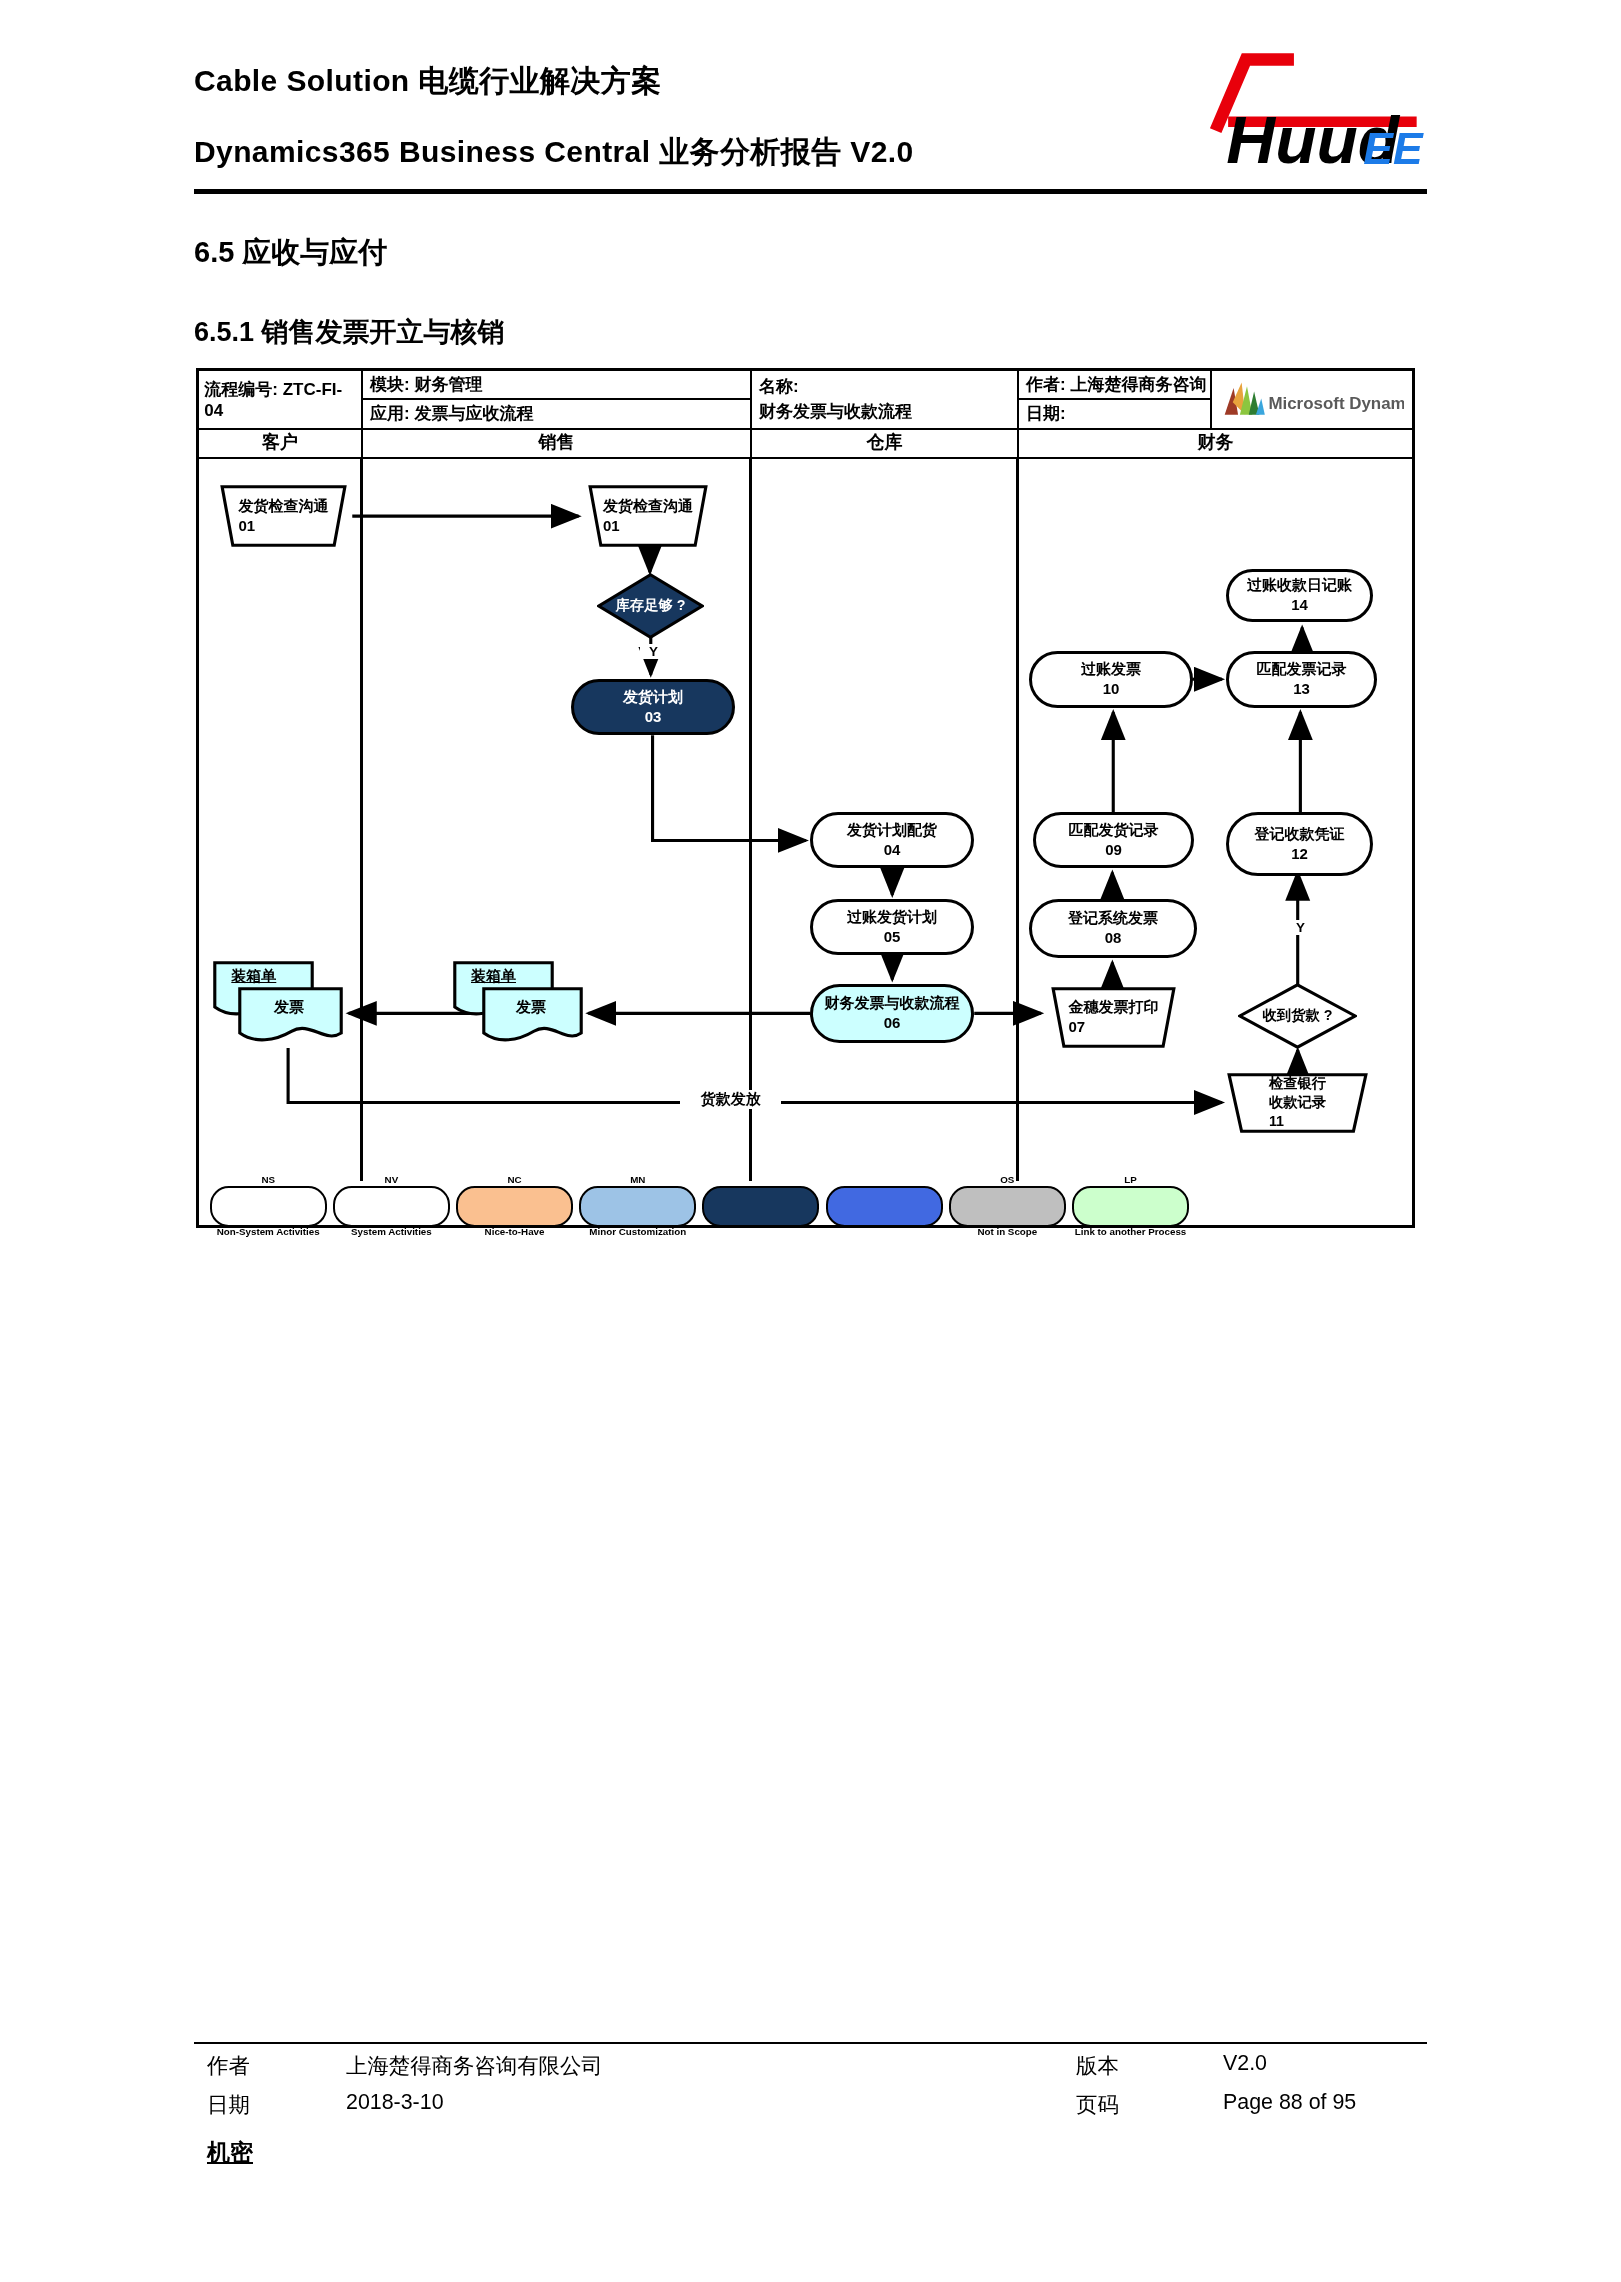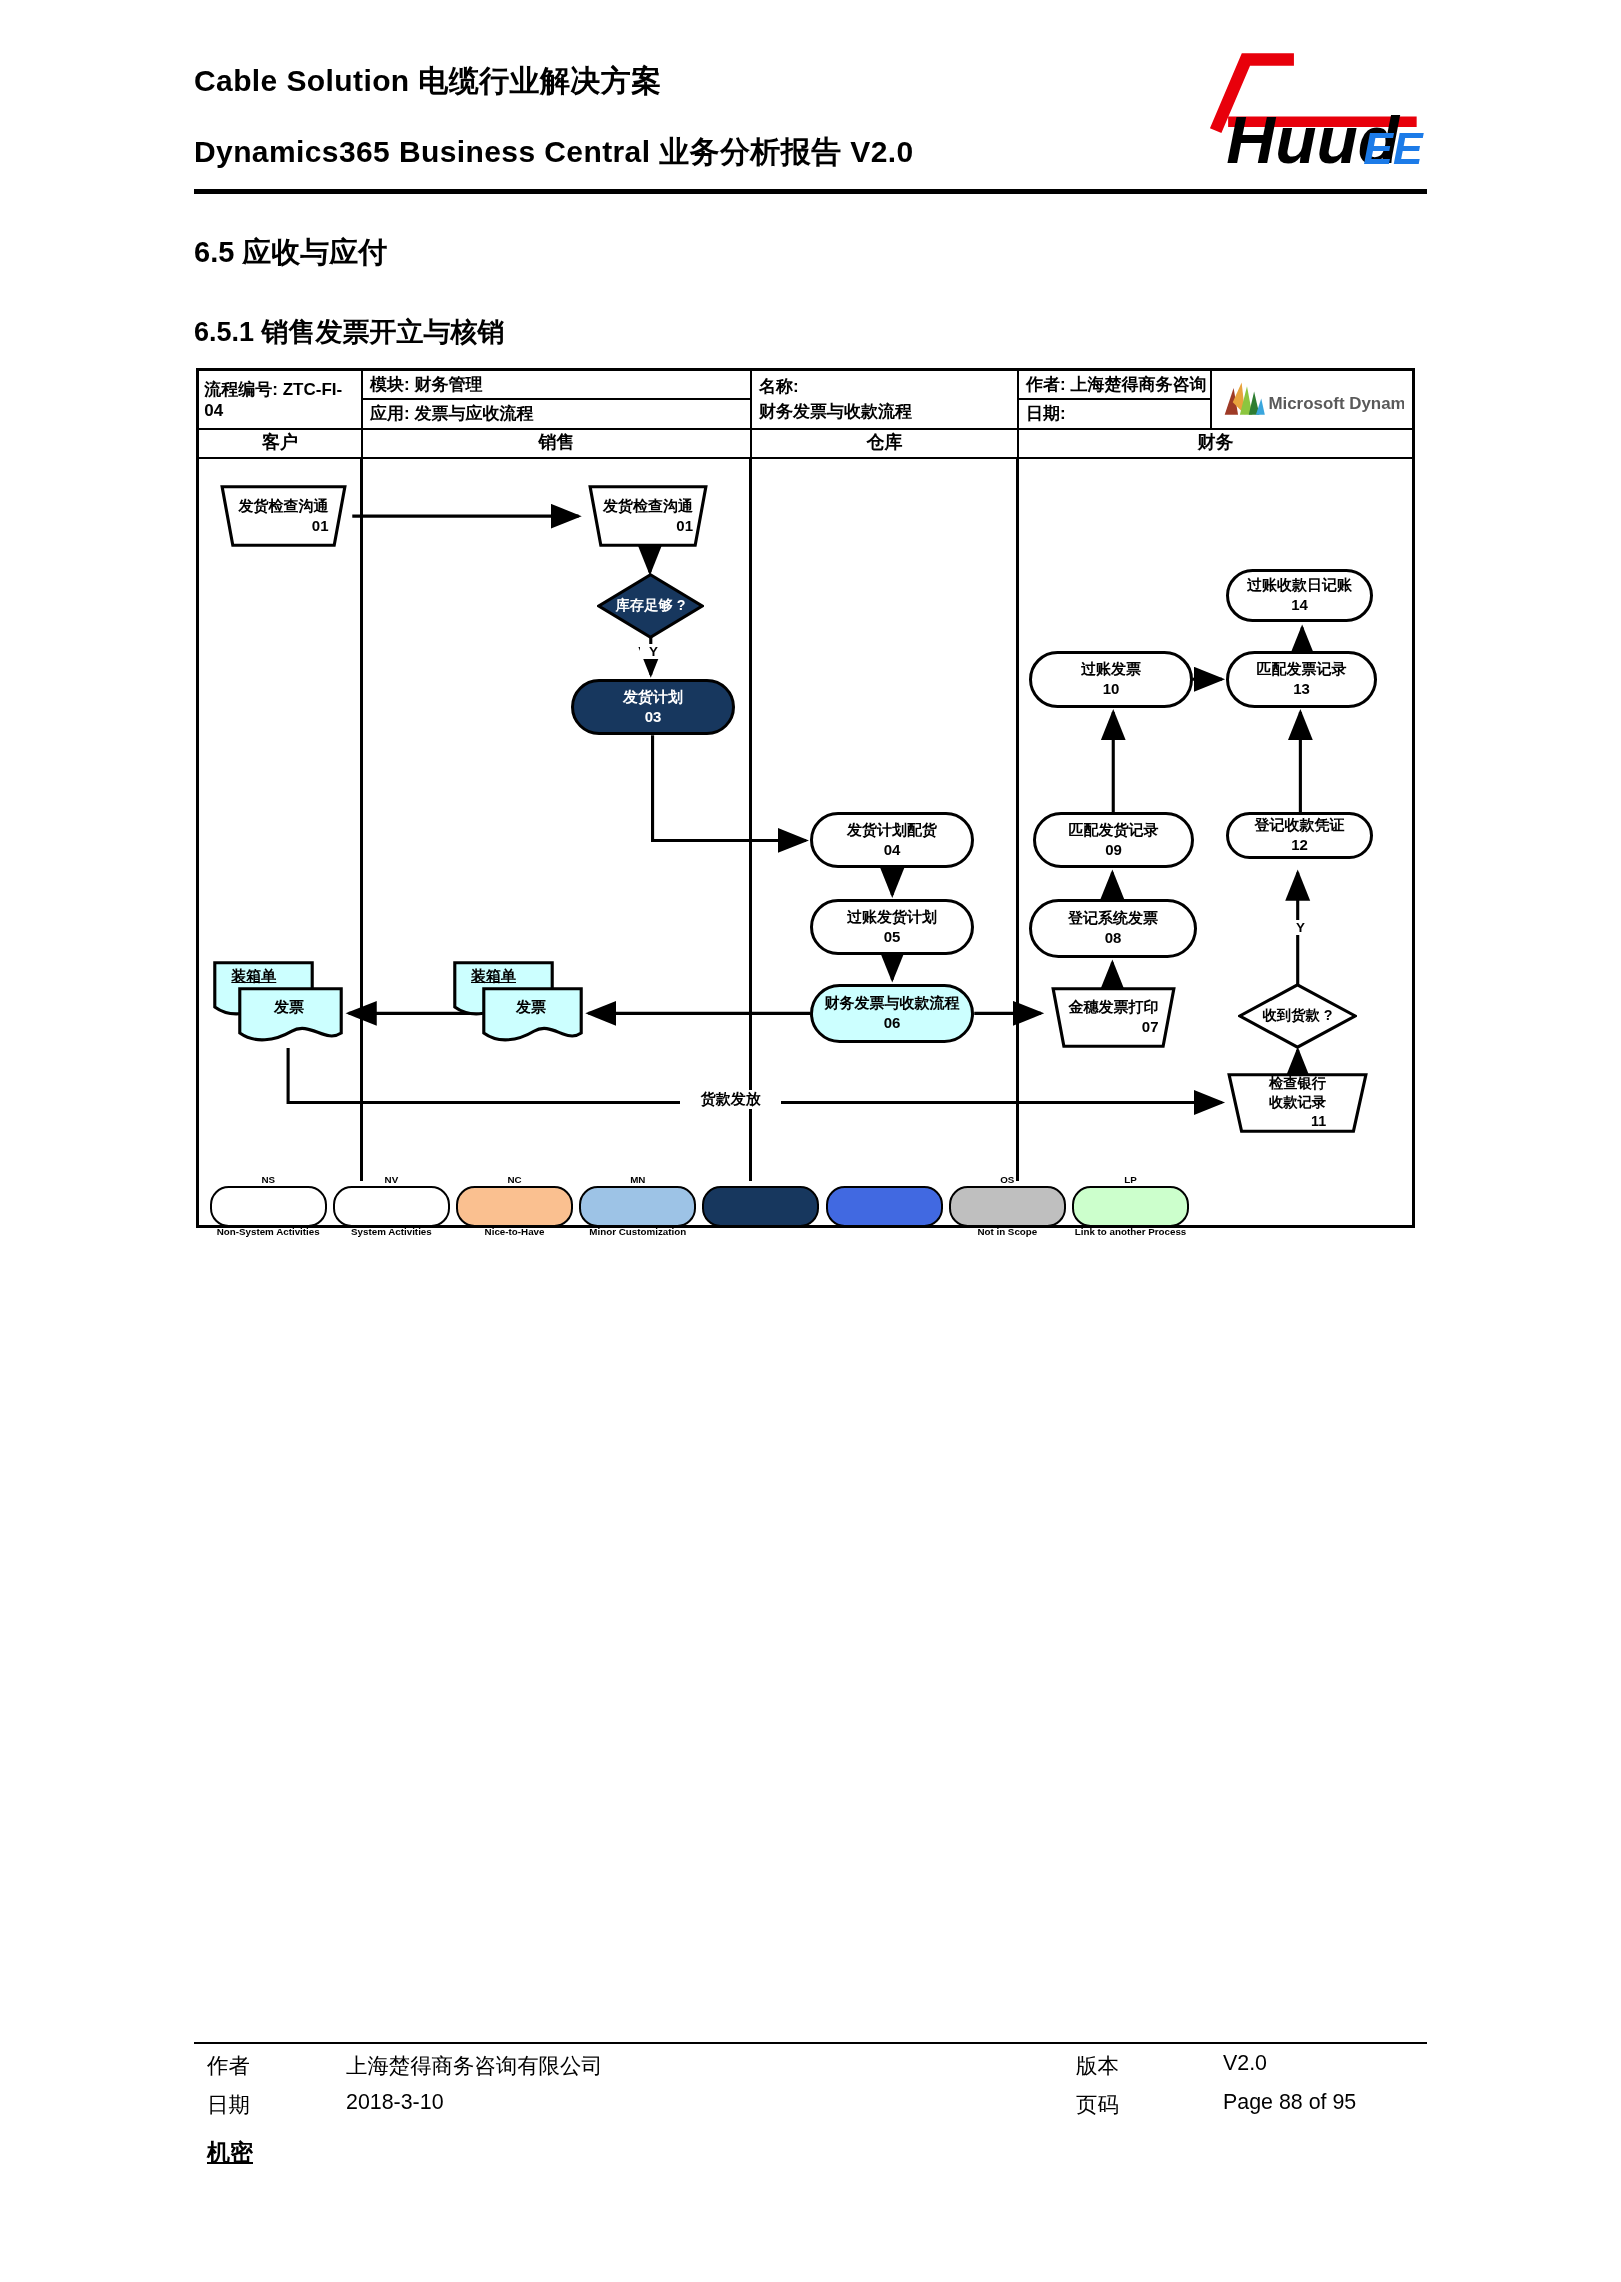--- a/index.html
+++ b/index.html
@@ -28,21 +28,21 @@
   .fc-lanehead{height:28.5px;border-bottom:2.7px solid #000;font-family:Liberation Mono, monospace;}
   .lane-h{box-sizing:border-box;font-weight:bold;font-size:18px;text-align:center;line-height:27px;}
   .lh1{width:164px;border-right:2.7px solid #000;}
   .lh2{width:389px;border-right:2.7px solid #000;}
   .lh3{width:267px;border-right:2.7px solid #000;}
   .lh4{flex:1;}
   .fc-body{position:relative;height:722px;}
   .lane-line{position:absolute;top:0;width:2.7px;height:722px;background:#000;}
   
   .node{position:absolute;box-sizing:border-box;display:flex;flex-direction:column;
-        align-items:center;justify-content:center;text-align:right;
+        align-items:center;justify-content:center;text-align:left;
         font-weight:bold;font-size:15px;line-height:19.6px;}
   .pill{border:3.6px solid #000;border-radius:32px;background:#fff;}
   .shape{border:none;}
   .shape svg{position:absolute;left:0;top:0;width:100%;height:100%;}
   .shape .ntext{position:relative;z-index:2;}
   .edge-label{position:absolute;background:#fff;font-weight:bold;text-align:center;padding:0 2.7px;}
   .doc-label{position:absolute;z-index:3;font-weight:bold;font-size:15px;}
   .u{text-decoration:underline;}
   
   .legend{position:absolute;left:0;top:722px;width:100%;height:51px;display:flex;
@@ -246,21 +246,21 @@
       <div class="node pill" style="left:1027px;top:192px;width:151px;height:57px;z-index:2">
         <div>匹配发票记录</div>
         <div>13</div>
       </div>
 
       <div class="node pill" style="left:1027px;top:110px;width:147px;height:53px;z-index:2">
         <div>过账收款日记账</div>
         <div>14</div>
       </div>
 
-      <div class="node pill" style="left:1027px;top:353px;width:147px;height:47px;z-index:2">
+      <div class="node pill" style="left:1027px;top:353px;width:147px;height:64px;z-index:2">
         <div>登记收款凭证</div>
         <div>12</div>
       </div>
 
       <div class="edge-label" style="left:1088px;top:461px;width:21.4px;font-size:13.4px;z-index:2">Y</div>
 
       <div class="node shape" style="left:1039px;top:524px;width:119px;height:66px;z-index:2;font-size:14.3px">
         <svg viewBox="0 0 134 74" preserveAspectRatio="none">
           <polygon points="67,2 132,37 67,72 2,37" fill="#fff" stroke="#000" stroke-width="3.5"></polygon>
         </svg>

